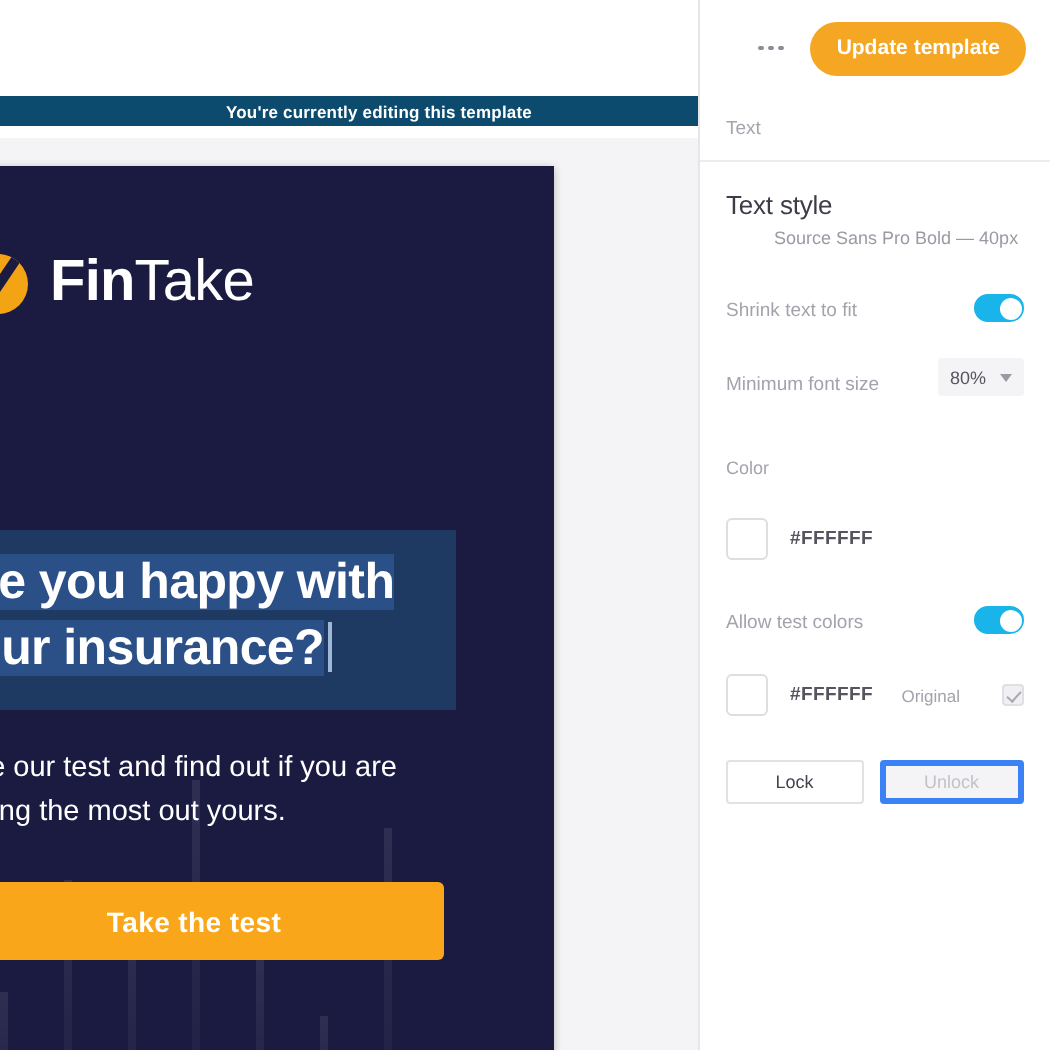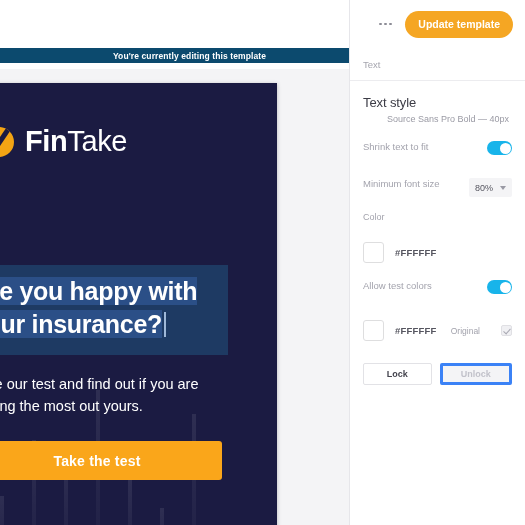--- a/index.html
+++ b/index.html
@@ -247,21 +247,21 @@
   }
   .section-sub {
     margin-top: 4px;
     font-size: 9px;
     color: #9a9aa4;
     margin-left: 24px;
   }
 
   .row {
     display: flex;
-    align-items: flex-start;
+    align-items: flex-end;
     justify-content: space-between;
     margin-top: 17px;
     min-height: 20px;
   }
   .row-label {
     font-size: 9.5px;
     color: #a3a3ad;
   }
 
   .toggle {
@@ -295,21 +295,21 @@
   .chevron {
     width: 0; height: 0;
     border-left: 3.5px solid transparent;
     border-right: 3.5px solid transparent;
     border-top: 4px solid #9a9aa4;
   }
 
   .group-label {
     font-size: 9px;
     color: #a3a3ad;
-    margin-top: 14px;
+    margin-top: 31px;
   }
 
   .color-row {
     display: flex;
     align-items: center;
     margin-top: 20px;
   }
   .swatch {
     width: 21px; height: 21px;
     border-radius: 3px;
@@ -355,21 +355,21 @@
   .button-row {
     display: flex;
     gap: 8px;
     margin-top: 22px;
   }
   .lock-btn {
     flex: 1;
     height: 22px;
     border-radius: 2px;
     font-size: 9px;
-    font-weight: 700;
+    font-weight: 400;
     cursor: pointer;
     display: flex;
     align-items: center;
     justify-content: center;
     text-align: right;
   }
   .lock-btn.primary {
     background: #ffffff;
     border: 1px solid #e2e2e6;
     color: #44444e;

